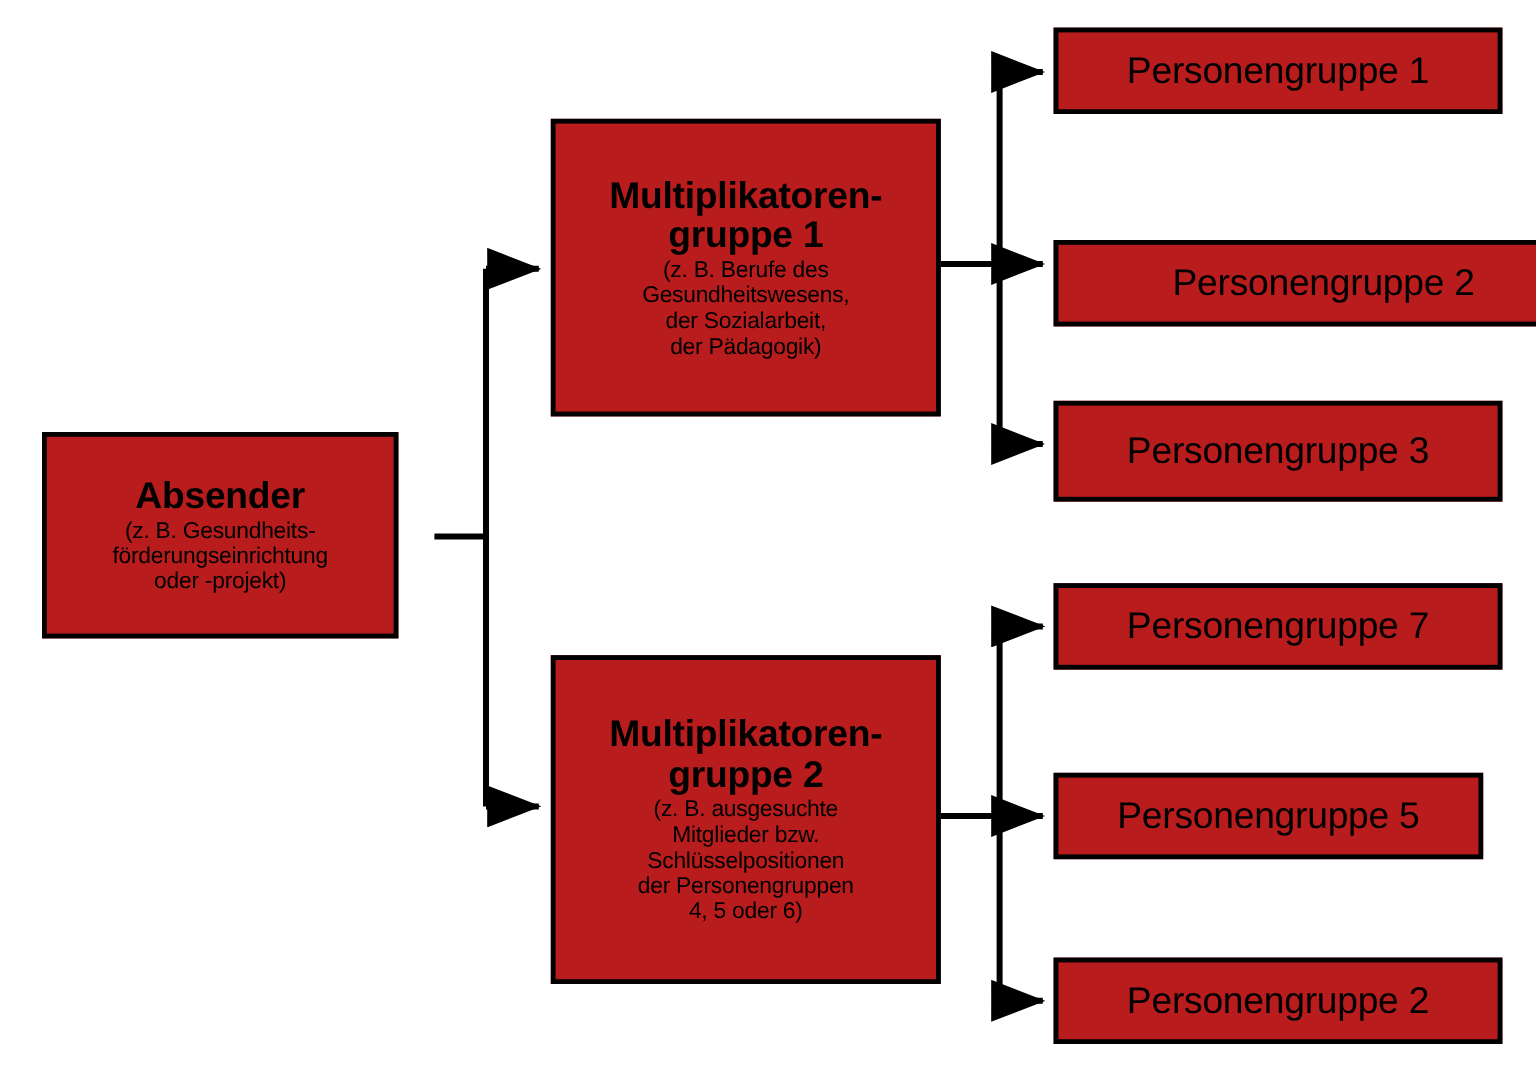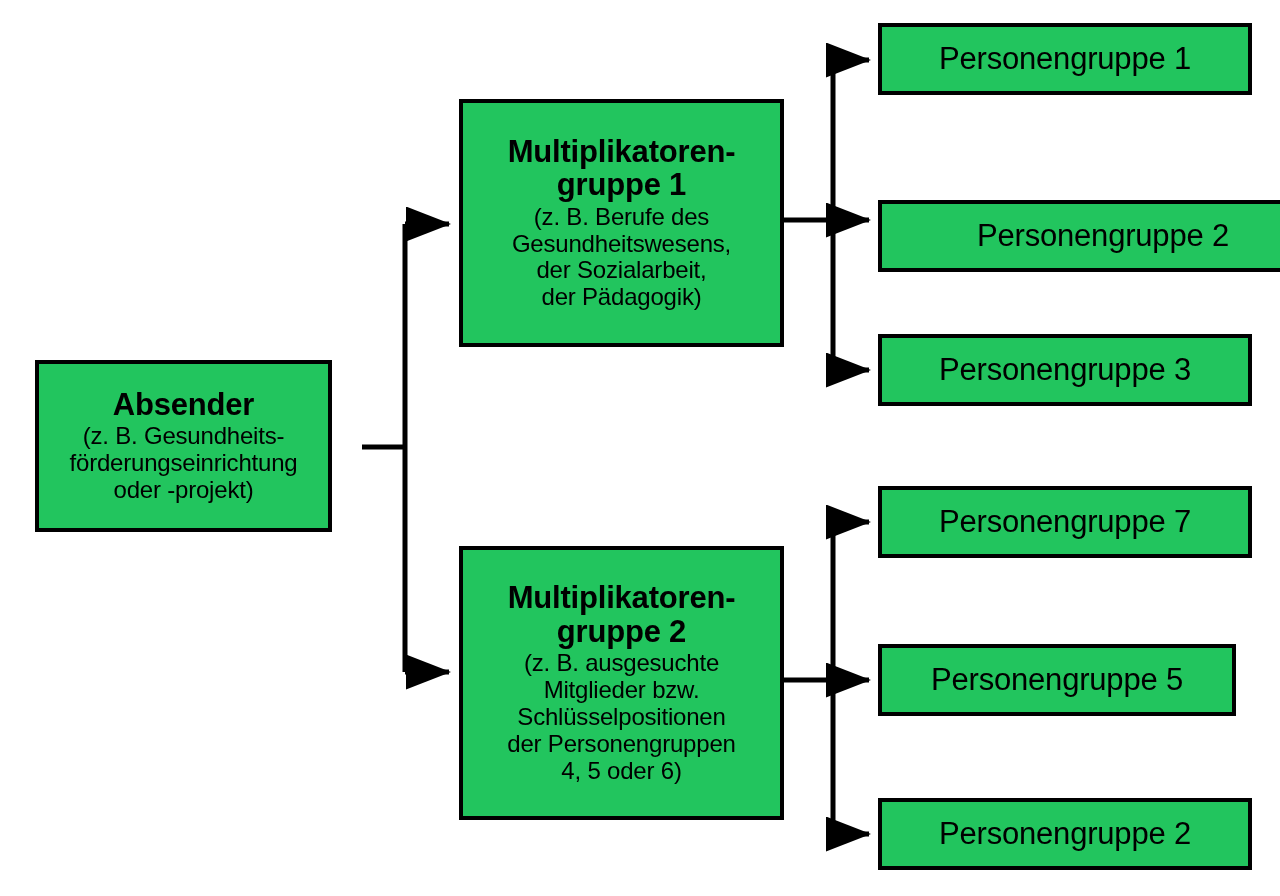--- a/index.html
+++ b/index.html
@@ -22,39 +22,39 @@
     position: absolute;
     top: 0;
     left: 0;
     width: 1280px;
     height: 896px;
     display: block;
   }
   .node-box {
     position: absolute;
     box-sizing: border-box;
-    background: #22c55e;
+    background: #b91c1c;
     border: 4px solid #000000;
     display: flex;
     flex-direction: column;
     align-items: center;
     justify-content: center;
     text-align: center;
     color: #000000;
   }
   .node-title {
     font-weight: bold;
     font-size: 31px;
     line-height: 1.08;
     letter-spacing: -0.2px;
     white-space: pre-line;
   }
   .node-sub {
     font-weight: normal;
-    font-size: 24px;
+    font-size: 19px;
     line-height: 1.12;
     letter-spacing: -0.2px;
     white-space: pre-line;
     margin-top: 2px;
   }
   .leaf-label {
     font-weight: normal;
     font-size: 31px;
     line-height: 1.1;
     letter-spacing: -0.2px;
@@ -125,21 +125,21 @@
   </div>
 
   <div class="node-box" style="left:878px; top:23px; width:374px; height:72px;">
     <div class="leaf-label">Personengruppe 1</div>
   </div>
 
   <div class="node-box" style="left:878px; top:200px; width:450px; height:72px;">
     <div class="leaf-label">Personengruppe 2</div>
   </div>
 
-  <div class="node-box" style="left:878px; top:334px; width:374px; height:72px;">
+  <div class="node-box" style="left:878px; top:334px; width:374px; height:84px;">
     <div class="leaf-label">Personengruppe 3</div>
   </div>
 
   <div class="node-box" style="left:878px; top:486px; width:374px; height:72px;">
     <div class="leaf-label">Personengruppe 7</div>
   </div>
 
   <div class="node-box" style="left:878px; top:644px; width:358px; height:72px;align-items:center;">
     <div class="leaf-label">Personengruppe 5</div>
   </div>

